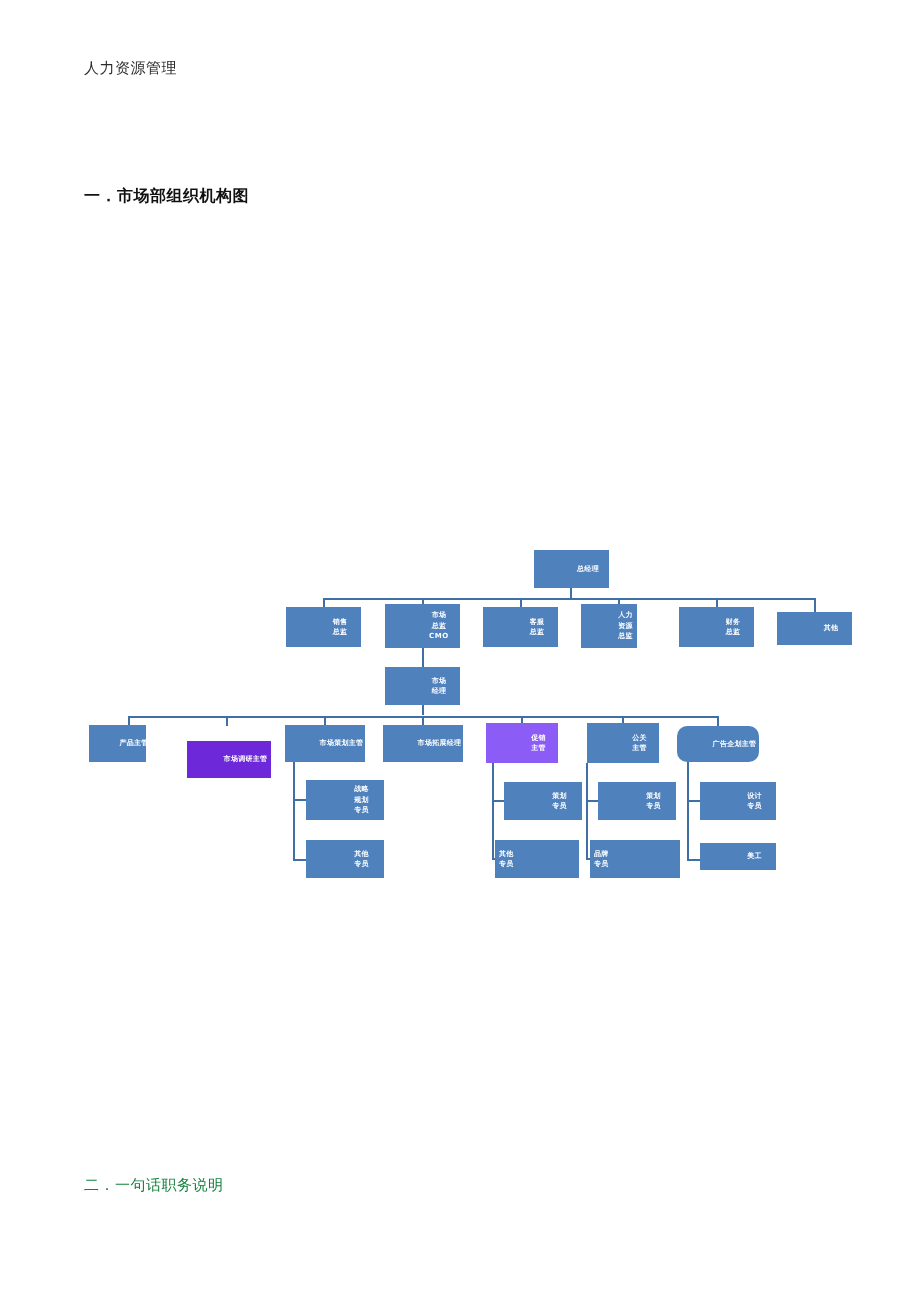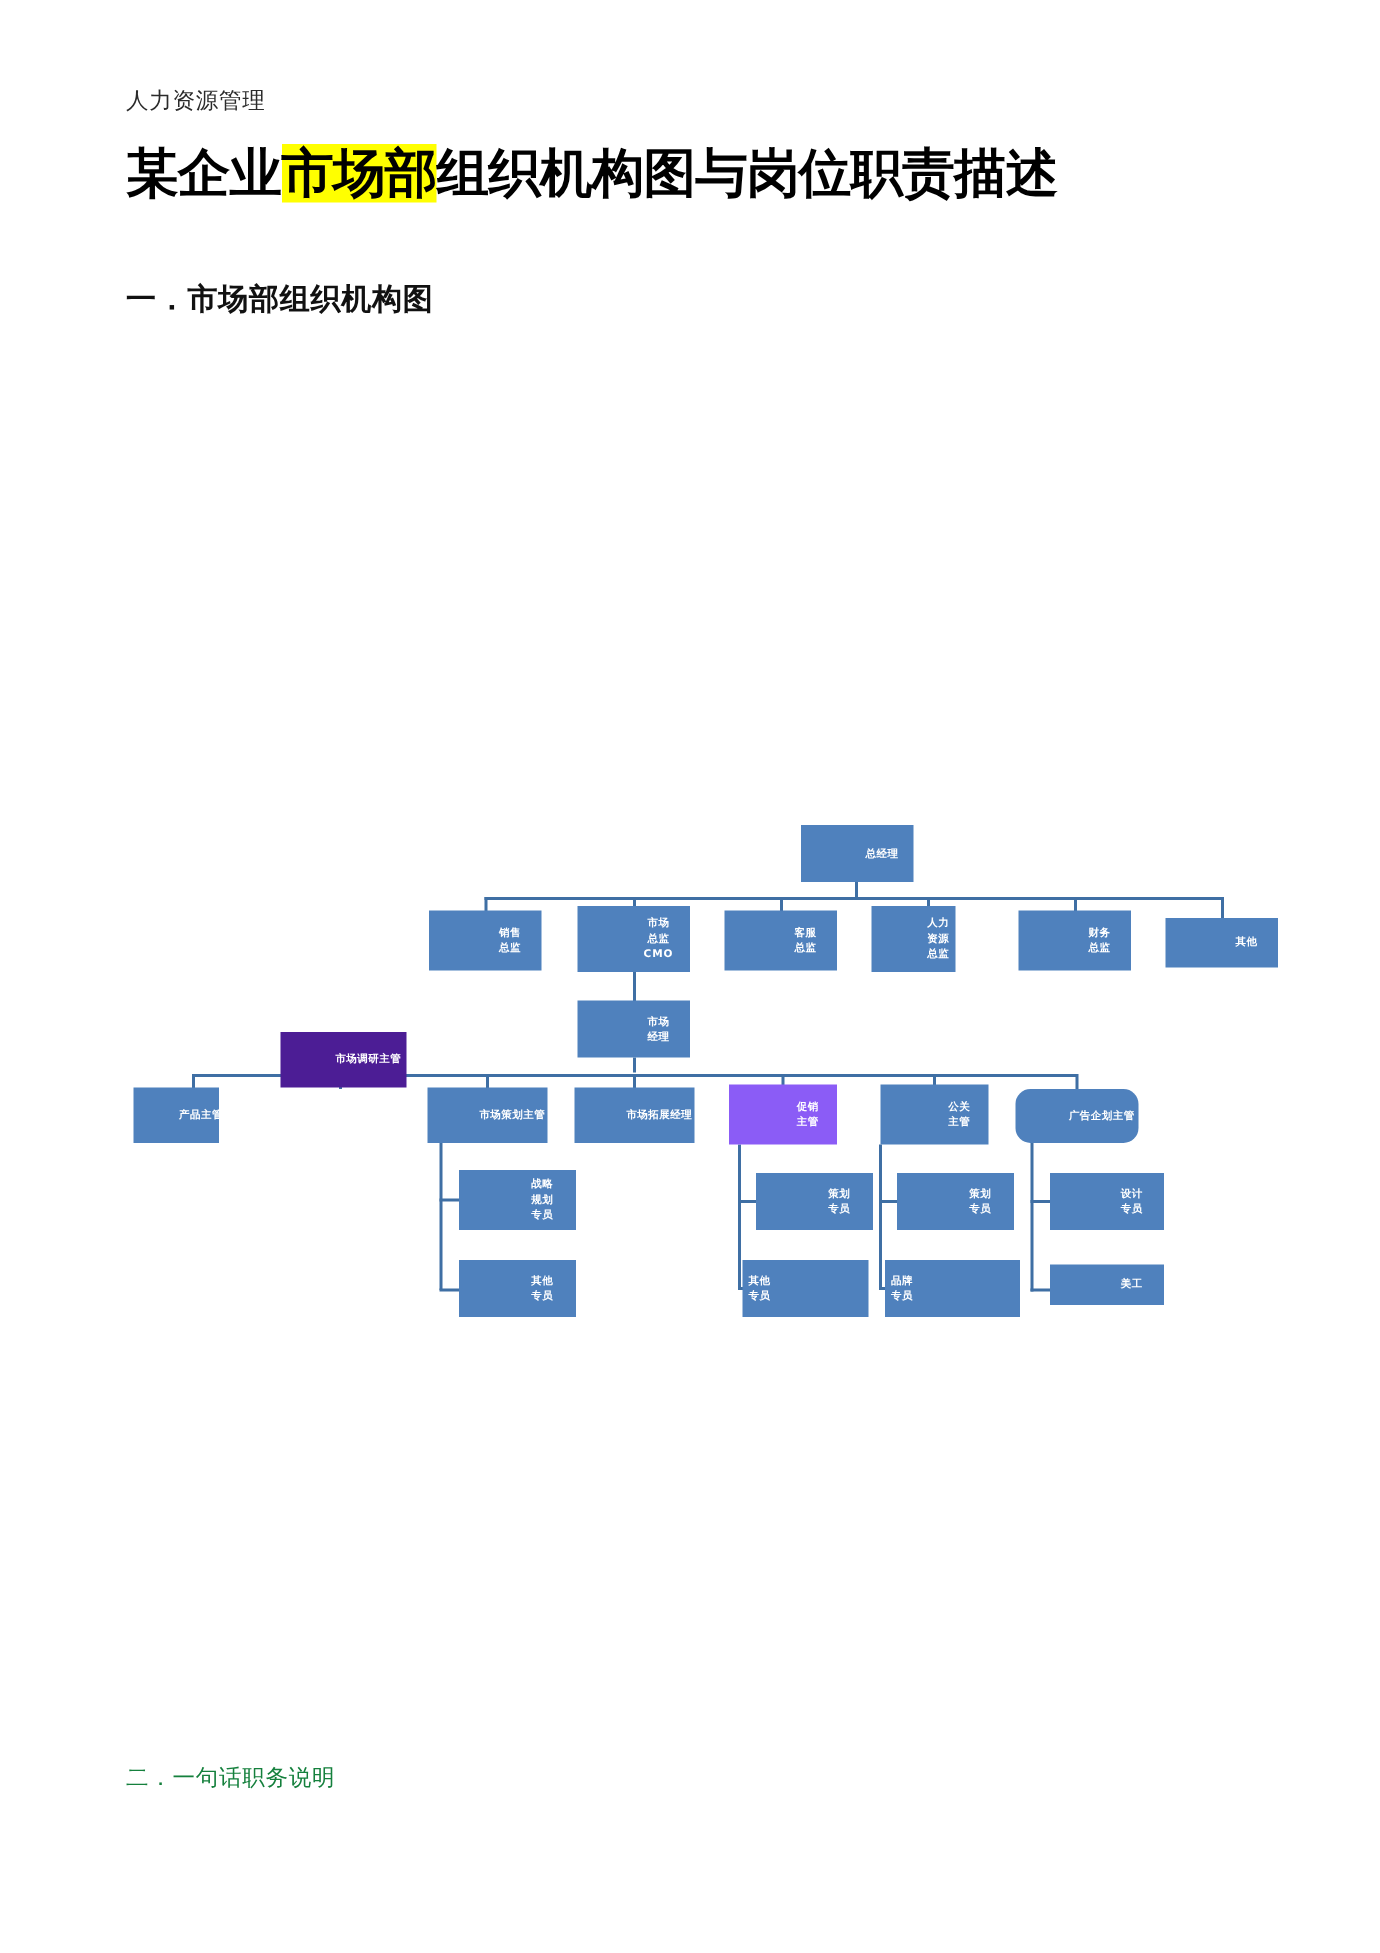--- a/index.html
+++ b/index.html
@@ -15,21 +15,21 @@
     font-size:15px;line-height:20px;color:#2b2b2b;letter-spacing:.5px;
   }
   .doc-title{
     margin-top:16px;
     font-size:35px;line-height:44px;font-weight:700;letter-spacing:-.5px;
     color:#000;white-space:nowrap;
   }
   .doc-title .hl{background:#ffff00;}
   .section-head{
     position:absolute;left:84px;top:186px;
-    font-size:20px;font-weight:700;letter-spacing:.5px;color:#111;
+    font-size:16px;font-weight:700;letter-spacing:.5px;color:#111;
   }
   .section-head-2{
     position:absolute;left:84px;top:1176px;
     font-size:15px;font-weight:400;letter-spacing:.5px;color:#15803d;
   }
   
   #orgchart{position:absolute;left:0;top:0;width:920px;height:1302px;}
   .node{
     position:absolute;box-sizing:border-box;
     background:#4f81bd;
@@ -45,21 +45,20 @@
   .node .cmo{letter-spacing:.6px;}
   .lnk{position:absolute;background:#3f6fa4;}
   .lnk.v{width:2px;}
   .lnk.h{height:2px;}
 </style>
 </head>
 <body>
 
 <div id="doc-header">
   <div class="kicker">人力资源管理</div>
-  <h1 class="doc-title"><span>某企业</span><span class="hl">市场部</span><span>组织机构图与岗位职责描述</span></h1>
 </div>
 
 <div class="section-head">一．市场部组织机构图</div>
 
 <div id="orgchart">
     <div class="lnk v" style="left: 570px; top: 588px; background: rgb(63, 111, 164); height: 12px;"></div>
     <div class="lnk h" style="left: 323px; top: 598px; background: rgb(63, 111, 164); width: 492px;"></div>
     <div class="lnk v" style="left: 323px; top: 598px; background: rgb(63, 111, 164); height: 10px;"></div>
     <div class="lnk v" style="left: 422px; top: 598px; background: rgb(63, 111, 164); height: 7px;"></div>
     <div class="lnk v" style="left: 520px; top: 598px; background: rgb(63, 111, 164); height: 10px;"></div>
@@ -116,21 +115,21 @@
     <div class="node" style="left: 777px; top: 612px; width: 75px; height: 33px; background: rgb(79, 129, 189);">
       <span>其他</span>
     </div>
     <div class="node" style="left: 385px; top: 667px; width: 75px; height: 38px; background: rgb(79, 129, 189);">
       <span>市场</span>
       <span>经理</span>
     </div>
     <div class="node" style="left: 89px; top: 725px; width: 57px; height: 37px; background: rgb(79, 129, 189);">
       <span>产品主管</span>
     </div>
-    <div class="node" style="left: 187px; top: 688px; width: 84px; height: 37px; background: #4c1d95;">
+    <div class="node" style="left: 187px; top: 741px; width: 84px; height: 37px; background: #6d28d9;">
       <span>市场调研主管</span>
     </div>
     <div class="node" style="left: 285px; top: 725px; width: 80px; height: 37px; background: rgb(79, 129, 189);">
       <span>市场策划主管</span>
     </div>
     <div class="node" style="left: 383px; top: 725px; width: 80px; height: 37px; background: rgb(79, 129, 189);">
       <span>市场拓展经理</span>
     </div>
     <div class="node" style="left: 486px; top: 723px; width: 72px; height: 40px; background: #8b5cf6; text-align: center;">
       <span>促销</span>

